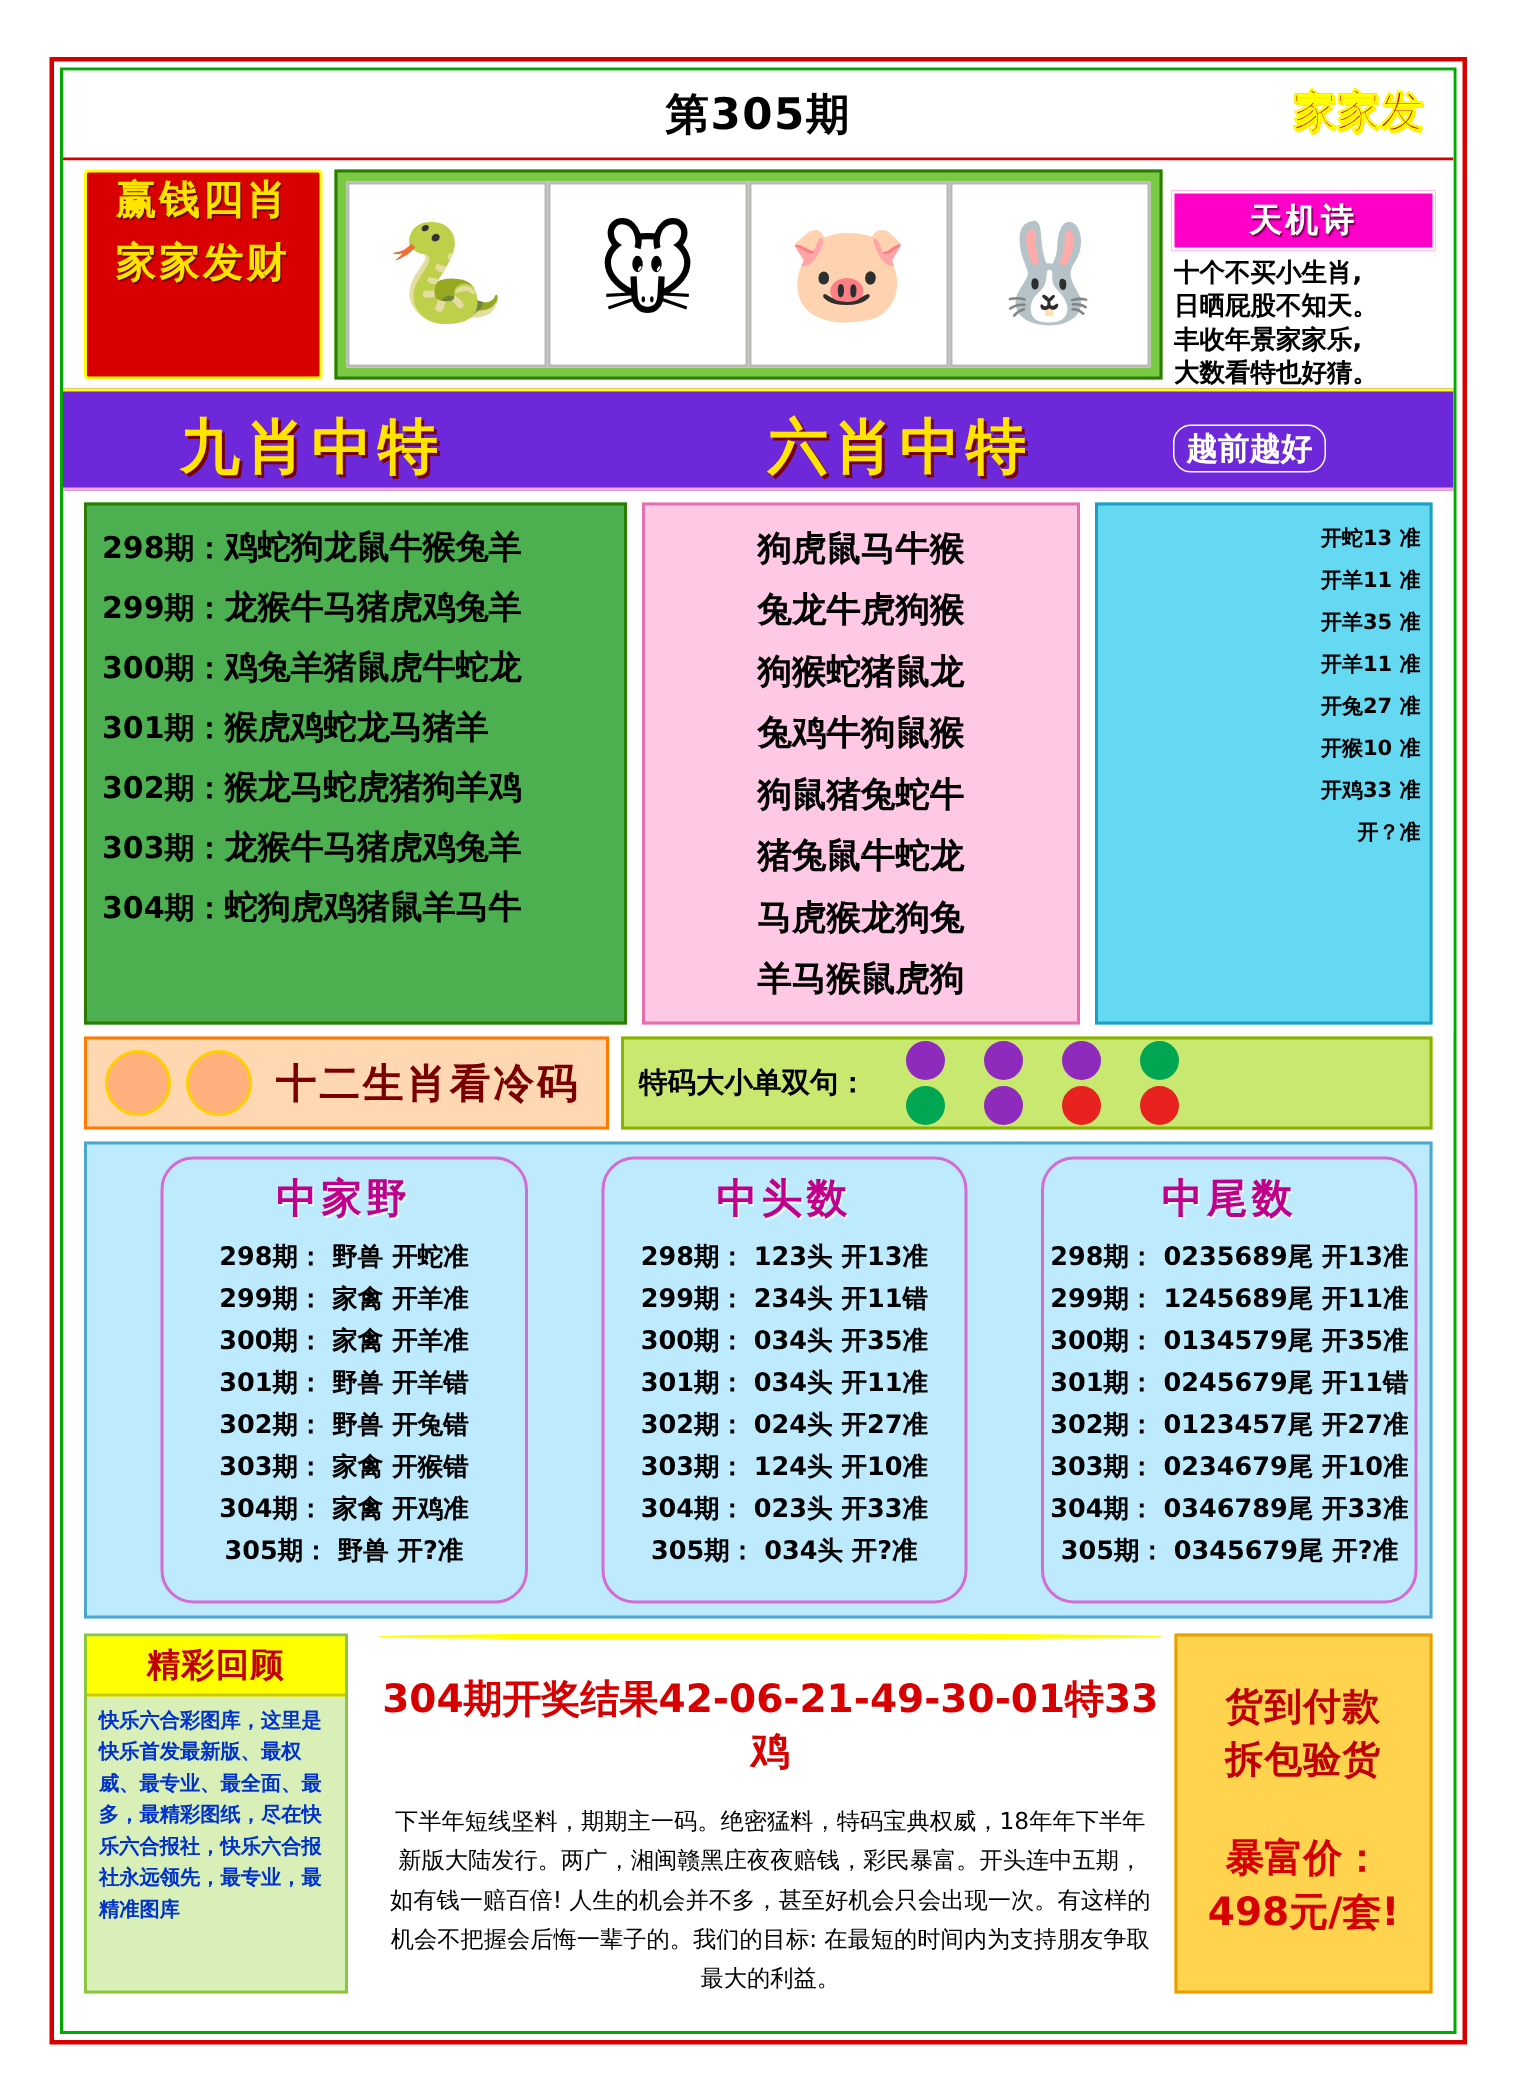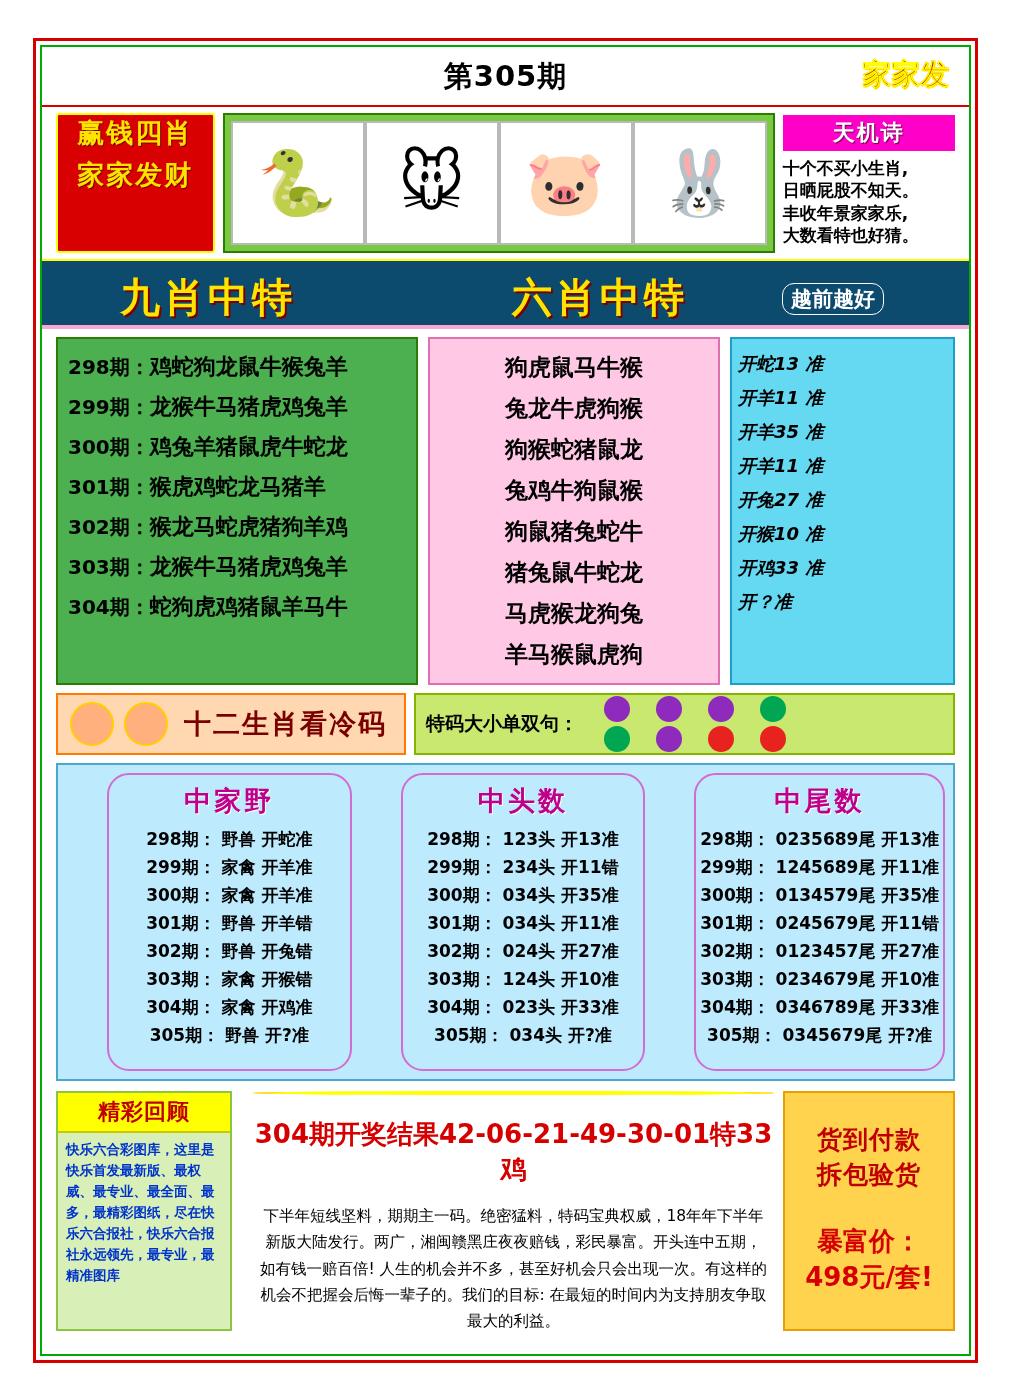--- a/index.html
+++ b/index.html
@@ -82,21 +82,21 @@
     padding:0 6px;
   }
   .acell{
     width:130px;height:120px;
     background:#fff;
     border:2px solid #b9b9b9;
     display:flex;align-items:center;justify-content:center;
     font-size:64px;line-height:1;
   }
   .tianji{
-    width:196px;margin:6px 12px 6px 2px;
+    width:196px;margin:20px 12px 6px 2px;
     display:flex;flex-direction:column;
   }
   .tj-title{
     background:#ff00c8;
     border:2px solid #fff;
     color:#fff;
     font-size:22px;font-weight:bold;
     text-align:center;
     padding:3px 0;
     letter-spacing:2px;
@@ -106,23 +106,23 @@
     flex:1;
     font-size:17px;line-height:1.32;
     color:#000;
     padding:4px 2px 0 2px;
     font-weight:bold;
   }
   
   .band{
     position:relative;
     height:64px;
-    background:#0c4a6e;
+    background:#6d28d9;
     border-top:2px solid #ff0;
-    border-bottom:4px solid #f9a8d4;
+    border-bottom:2px solid #f9a8d4;
     display:flex;align-items:center;
   }
   .band .t1{
     position:absolute;left:78px;top:9px;
     font-size:40px;font-weight:bold;color:#ffe400;
     letter-spacing:4px;
     text-shadow:2px 2px 0 #7a0000;
   }
   .band .t2{
     position:absolute;left:470px;top:9px;
@@ -158,22 +158,22 @@
   .row1{
     font-size:22px;font-weight:bold;color:#000;
     padding:5px 4px;white-space:nowrap;
   }
   .row1 .lbl{font-size:20px;}
   .row2{
     font-size:23px;font-weight:bold;color:#000;
     text-align:center;padding:5px 0;
   }
   .row3{
-    font-size:18px;font-weight:bold;color:#000;
-    text-align:left;padding:5px 0;font-style:italic;
+    font-size:14px;font-weight:bold;color:#000;
+    text-align:right;padding:5px 0;
   }
   
   .strip{
     display:flex;margin:2px 14px 0 14px;height:62px;
   }
   .cold{
     width:350px;background:#ffd7b0;border:2px solid #ff7a00;
     display:flex;align-items:center;gap:10px;padding-left:12px;
     box-sizing:border-box;
   }

